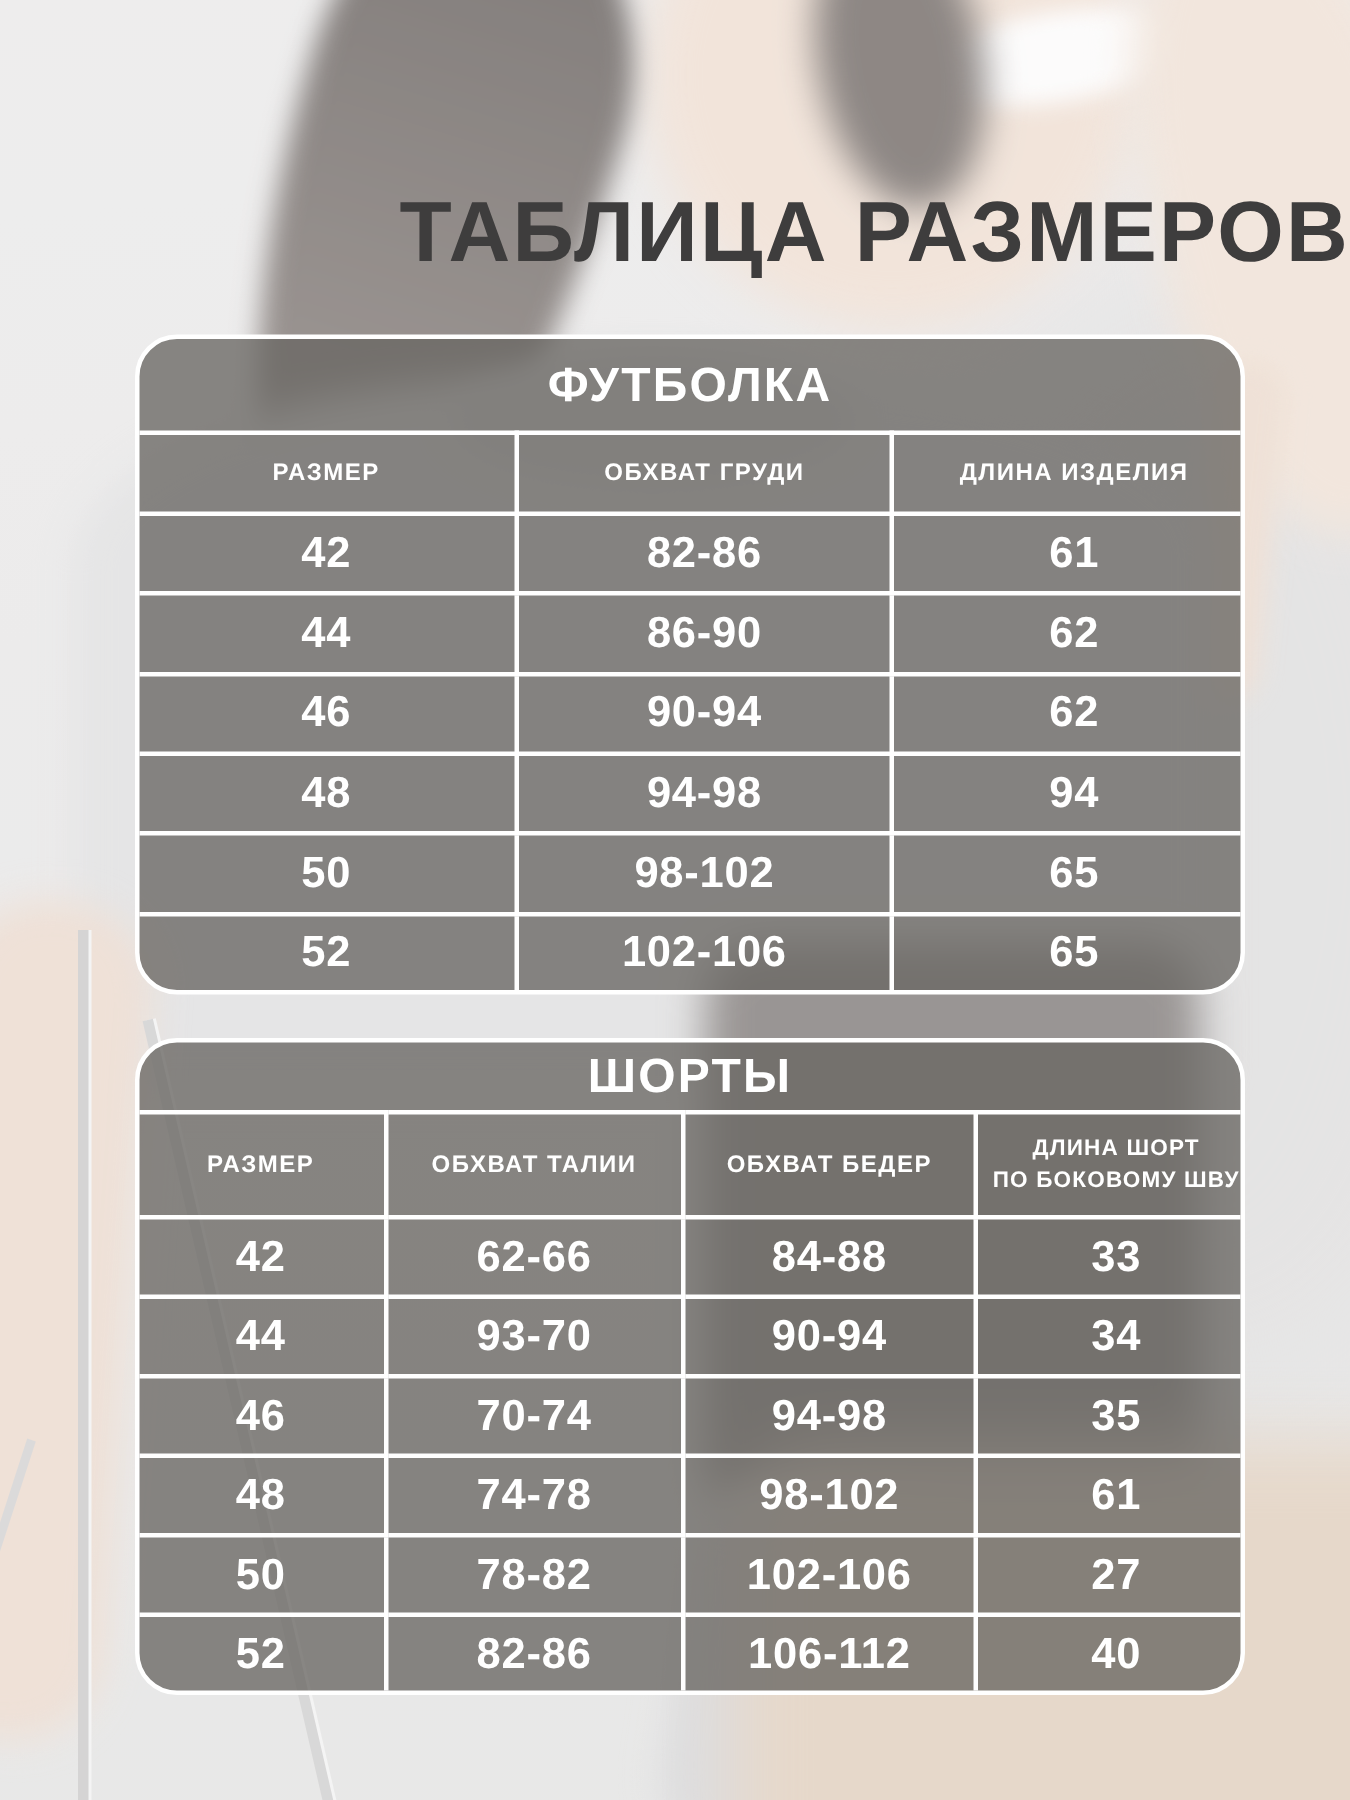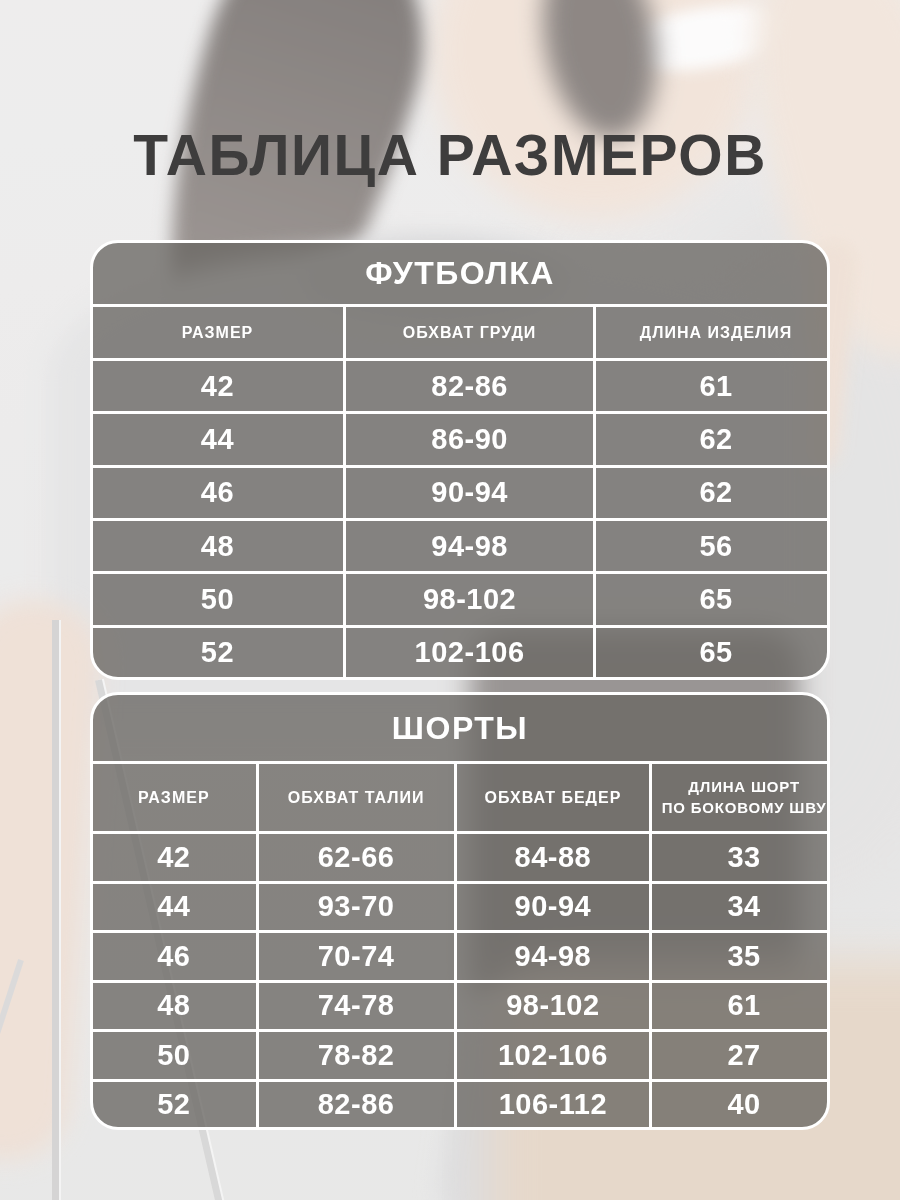--- a/index.html
+++ b/index.html
@@ -23,39 +23,39 @@
   .ph-shorts{left:470px;top:630px;width:330px;height:380px;background:#6e6866;border-radius:36px;filter:blur(14px);}
   .ph-leg1{left:450px;top:990px;width:200px;height:260px;background:#cfcfd1;border-radius:60px;transform:rotate(8deg);filter:blur(12px);}
   .ph-leg2{left:600px;top:1040px;width:110px;height:200px;background:#c2c2c4;border-radius:50px;transform:rotate(-6deg);filter:blur(12px);}
   .ph-beige{left:490px;top:960px;width:520px;height:330px;background:#dcc8b4;border-radius:60px 0 0 0;filter:blur(22px);}
   .ph-chair-v{left:52px;top:620px;width:7px;height:600px;background:#c3c2c2;box-shadow:2px 0 0 #efefef;}
   .ph-chair-d1{left:95px;top:680px;width:7px;height:560px;background:#c8c7c7;transform:rotate(-13deg);transform-origin:top center;box-shadow:2px 0 0 #f0f0f0;}
   .ph-chair-d2{left:18px;top:960px;width:6px;height:320px;background:#cccbcb;transform:rotate(18deg);transform-origin:top center;}
   .ph-wash{inset:0;background:rgba(255,255,255,0.30);}
   
   .page-title{
-    position:absolute;left:0;top:84px;width:100%;text-align:center;
+    position:absolute;left:0;top:84px;width:100%;text-align:right;
     font-size:57px;font-weight:bold;letter-spacing:1.5px;color:#3e3d3d;z-index:3;
   }
   
   .card{
     position:absolute;left:90px;width:740px;z-index:2;
     background:rgba(105,102,99,0.78);
     border:3.5px solid #ffffff;border-radius:28px;
     box-sizing:border-box;overflow:hidden;
     display:flex;flex-direction:column;color:#ffffff;
   }
-  .card-tshirt{top:240px;height:440px;}
+  .card-tshirt{top:223px;height:440px;}
   .card-shorts{top:692px;height:438px;}
   .band{
     display:flex;align-items:center;justify-content:center;
     font-weight:bold;letter-spacing:1.5px;font-size:32px;flex:0 0 auto;
   }
   .card-tshirt .band{height:61px;}
-  .card-shorts .band{height:66px;}
+  .card-shorts .band{height:45px;}
   .tbl-wrap{flex:1 1 auto;margin:0 -4px -4px -4px;}
   table{
     border-collapse:collapse;table-layout:fixed;
     width:calc(100% + 8px);height:100%;margin:0;
   }
   th,td{
     border:3px solid #ffffff;text-align:center;vertical-align:middle;
     padding:0;color:#ffffff;
   }
   th{font-size:16px;font-weight:bold;letter-spacing:1px;}
@@ -121,21 +121,21 @@
             <td>62</td>
           </tr>
           <tr>
             <td class="size-col">46</td>
             <td>90-94</td>
             <td>62</td>
           </tr>
           <tr>
             <td class="size-col">48</td>
             <td>94-98</td>
-            <td>56</td>
+            <td>94</td>
           </tr>
           <tr>
             <td class="size-col">50</td>
             <td>98-102</td>
             <td>65</td>
           </tr>
           <tr>
             <td class="size-col">52</td>
             <td>102-106</td>
             <td>65</td>

